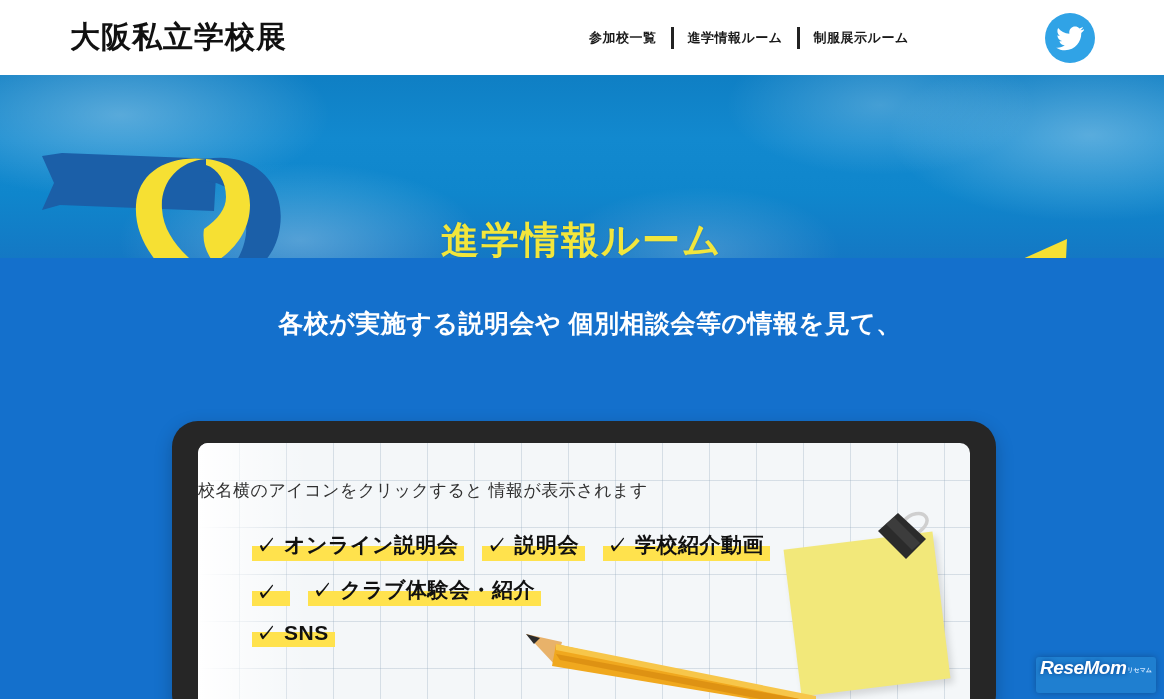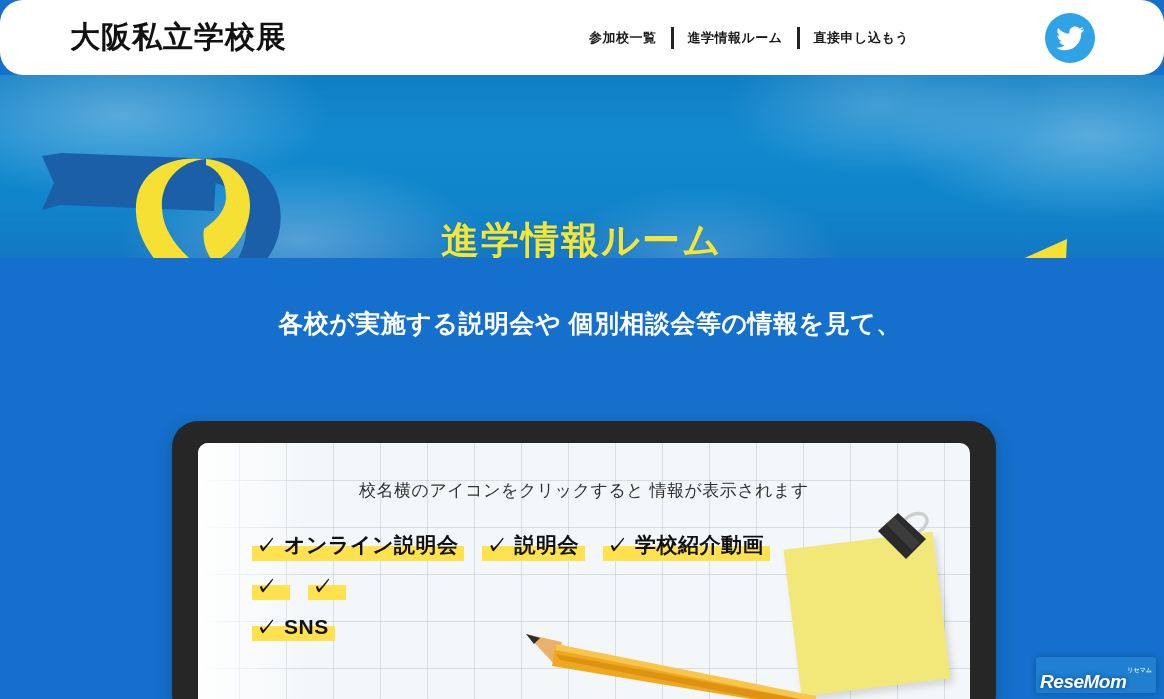--- a/index.html
+++ b/index.html
@@ -5,21 +5,21 @@
   * { margin:0; padding:0; box-sizing:border-box; }
   html, body {
     width:1164px; height:699px;
     font-family:"Liberation Sans", sans-serif;
     overflow:hidden; background:#1470cc;
   }
 
   
   .header{
     position:absolute; top:0; left:0; width:1164px; height:75px;
-    background:#ffffff; display:flex; align-items:center; z-index:30;border-radius:23px;
+    background:#ffffff; display:flex; align-items:center; z-index:30;
   }
   .logo{
     margin-left:70px; font-size:30px; font-weight:bold; color:#111111;
     letter-spacing:1px; white-space:nowrap;
   }
   .nav{
     position:absolute; left:575px; top:0; height:75px;
     display:flex; align-items:center; gap:0px;
   }
   .nav-item{
@@ -84,21 +84,21 @@
       linear-gradient(to right, rgba(150,170,190,.33) 1px, transparent 1px),
       linear-gradient(to bottom, rgba(150,170,190,.33) 1px, transparent 1px);
     background-size:47px 47px; background-position:-6px -10px;
   }
   .screen-fade{
     position:absolute; left:0; top:0; width:110px; height:100%;
     background:linear-gradient(90deg,#ffffff 0%, rgba(255,255,255,0) 100%);
     pointer-events:none;
   }
   .hint{
-    position:absolute; left:0; top:36px; width:100%; text-align:center;
+    position:absolute; left:0; top:36px; width:100%; 
     font-size:17px; color:#303030; letter-spacing:.5px;
   }
   .chk-rows{ position:absolute; left:58px; top:88px; }
   .chk-row{ display:flex; align-items:flex-end; margin-bottom:17px; }
   .chk{
     position:relative; display:inline-flex; align-items:baseline;
     margin-right:28px; white-space:nowrap;
   }
   .chk .tick{
     font-size:19px; color:#111; margin-right:9px; font-weight:bold;
@@ -122,21 +122,21 @@
   .clip{
     position:absolute; left:876px; top:511px; width:58px; height:52px; z-index:8;
   }
   
   .pencil{ position:absolute; left:516px; top:620px; width:300px; height:90px; z-index:7; }
 
   
   .watermark{
     position:absolute; right:8px; bottom:6px; width:120px; height:36px;
     background:#1f7fd0; border-radius:3px; z-index:40;
-    display:flex; align-items:flex-end; justify-content:center;
+    display:flex; align-items:flex-start; justify-content:center;
     box-shadow:0 0 6px rgba(0,0,0,.25);
   }
   .watermark .wm-text{
     color:#ffffff; font-size:19px; font-weight:bold; font-style:italic;
     letter-spacing:-.5px; text-shadow:0 0 4px rgba(0,60,140,.9);
   }
   .watermark .wm-sub{
     color:#cfe6ff; font-size:6px; font-weight:bold; margin-left:1px; align-self:flex-start;
     margin-top:9px;
   }
@@ -145,21 +145,21 @@
 <body>
 
 <div class="header">
   <div class="logo">大阪私立学校展</div>
 
   <div class="nav">
     <div class="nav-item">参加校一覧</div>
     <span class="nav-sep"></span>
     <div class="nav-item">進学情報ルーム</div>
     <span class="nav-sep"></span>
-    <div class="nav-item">直接申し込もう</div>
+    <div class="nav-item">制服展示ルーム</div>
   </div>
 
   <div class="tw-btn">
     <svg viewBox="0 0 24 24">
       <path fill="#ffffff" d="M23 4.9c-.8.4-1.7.7-2.6.8 1-.6 1.7-1.5 2-2.6-.9.5-1.9.9-3 1.2C18.6 3.3 17.4 2.8 16 2.8c-2.5 0-4.6 2.1-4.6 4.7 0 .4 0 .7.1 1.1C7.7 8.4 4.6 6.7 2.5 4c-.4.7-.6 1.5-.6 2.4 0 1.6.8 3 2 3.9-.7 0-1.4-.2-2-.6v.1c0 2.3 1.6 4.2 3.7 4.6-.4.1-.8.2-1.2.2-.3 0-.6 0-.9-.1.6 1.9 2.3 3.2 4.3 3.3-1.6 1.2-3.6 2-5.7 2-.4 0-.7 0-1.1-.1 2 1.3 4.4 2.1 7 2.1 8.4 0 13-7.1 13-13.2v-.6c.9-.7 1.7-1.5 2.3-2.4z"></path>
     </svg>
   </div>
 </div>
 
 <div class="hero">
@@ -212,20 +212,21 @@
       </div>
 
       <div class="chk-row">
         <div class="chk">
           <span class="hl"></span>
           <span class="tick">✓</span>
         </div>
         <div class="chk">
           <span class="hl"></span>
           <span class="tick">✓</span>
+          <span class="txt">クラブ体験会・紹介</span>
         </div>
       </div>
 
       <div class="chk-row">
         <div class="chk">
           <span class="hl"></span>
           <span class="tick">✓</span>
           <span class="txt">SNS</span>
         </div>
       </div>

